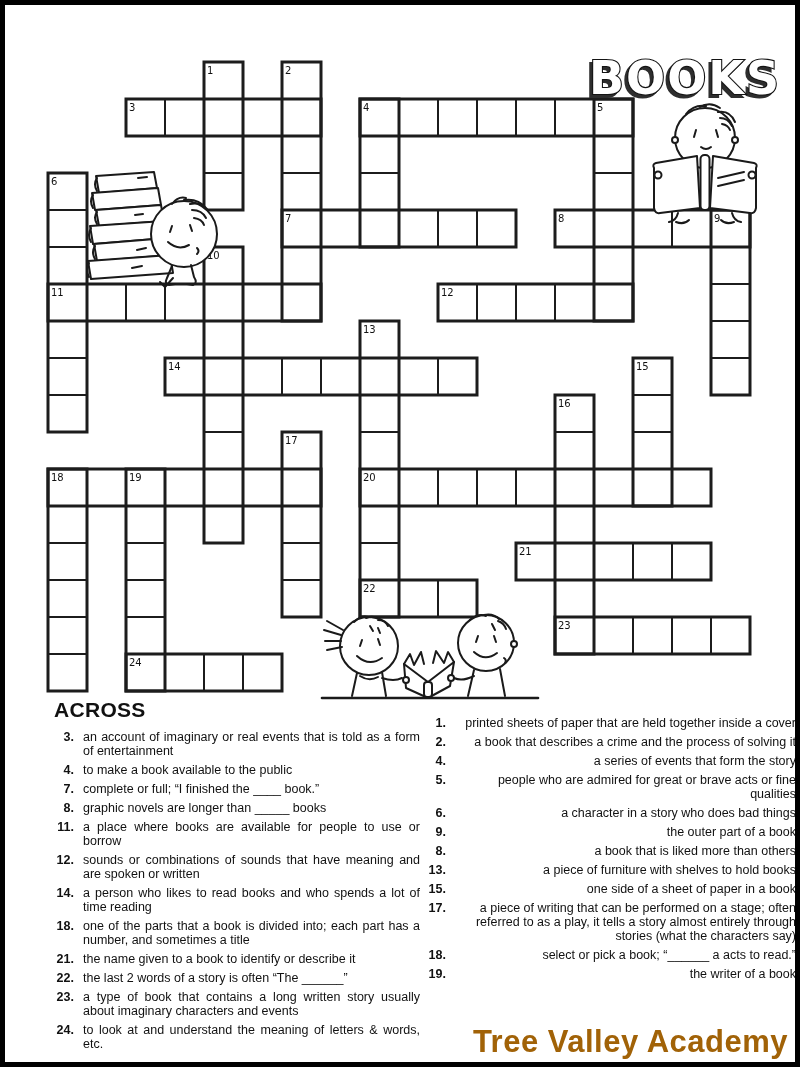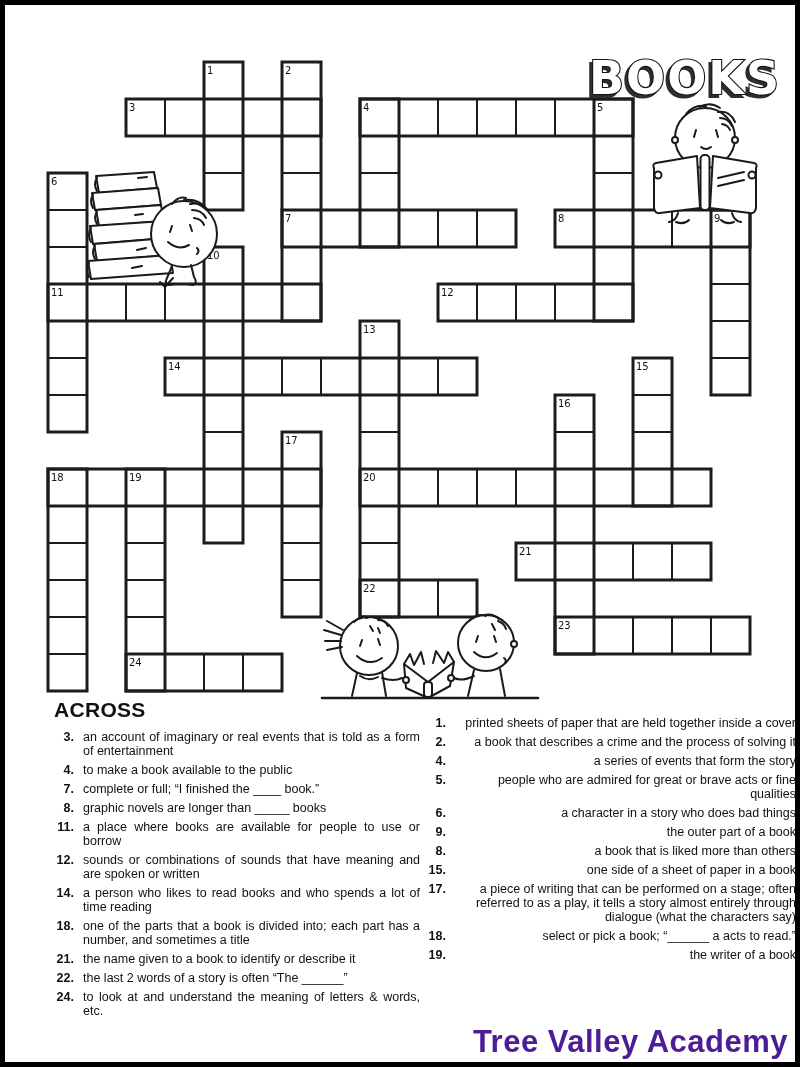--- a/index.html
+++ b/index.html
@@ -319,20 +319,24 @@
         </div>
         <div class="clue">
           <span class="cnum">21.</span>
           <span class="ctext">the name given to a book to identify or describe it</span>
         </div>
         <div class="clue">
           <span class="cnum">22.</span>
           <span class="ctext">the last 2 words of a story is often “The ______”</span>
         </div>
         <div class="clue">
+          <span class="cnum">23.</span>
+          <span class="ctext">a type of book that contains a long written story usually about imaginary characters and events</span>
+        </div>
+        <div class="clue">
           <span class="cnum">24.</span>
           <span class="ctext">to look at and understand the meaning of letters &amp; words, etc.</span>
         </div>
       </div>
   </div>
 
   <div class="clues" id="down-sec">
     <div id="down-list">
         <div class="clue">
           <span class="cnum">1.</span>
@@ -356,32 +360,36 @@
         </div>
         <div class="clue">
           <span class="cnum">9.</span>
           <span class="ctext">the outer part of a book</span>
         </div>
         <div class="clue">
           <span class="cnum">8.</span>
           <span class="ctext">a book that is liked more than others</span>
         </div>
         <div class="clue">
+          <span class="cnum">13.</span>
+          <span class="ctext">a piece of furniture with shelves to hold books</span>
+        </div>
+        <div class="clue">
           <span class="cnum">15.</span>
           <span class="ctext">one side of a sheet of paper in a book</span>
         </div>
         <div class="clue">
           <span class="cnum">17.</span>
-          <span class="ctext">a piece of writing that can be performed on a stage; often referred to as a play, it tells a story almost entirely through dialogue (what the characters say)</span>
+          <span class="ctext">a piece of writing that can be performed on a stage; often referred to as a play, it tells a story almost entirely through stories (what the characters say)</span>
         </div>
         <div class="clue">
           <span class="cnum">18.</span>
           <span class="ctext">select or pick a book; “______ a acts to read.”</span>
         </div>
         <div class="clue">
           <span class="cnum">19.</span>
           <span class="ctext">the writer of a book</span>
         </div>
       </div>
   </div>
 
-  <div class="footer" style="color: #4c1d95;">Tree Valley Academy</div>
+  <div class="footer" style="color: #a16207;">Tree Valley Academy</div>
 </div>
 
 </body></html>

